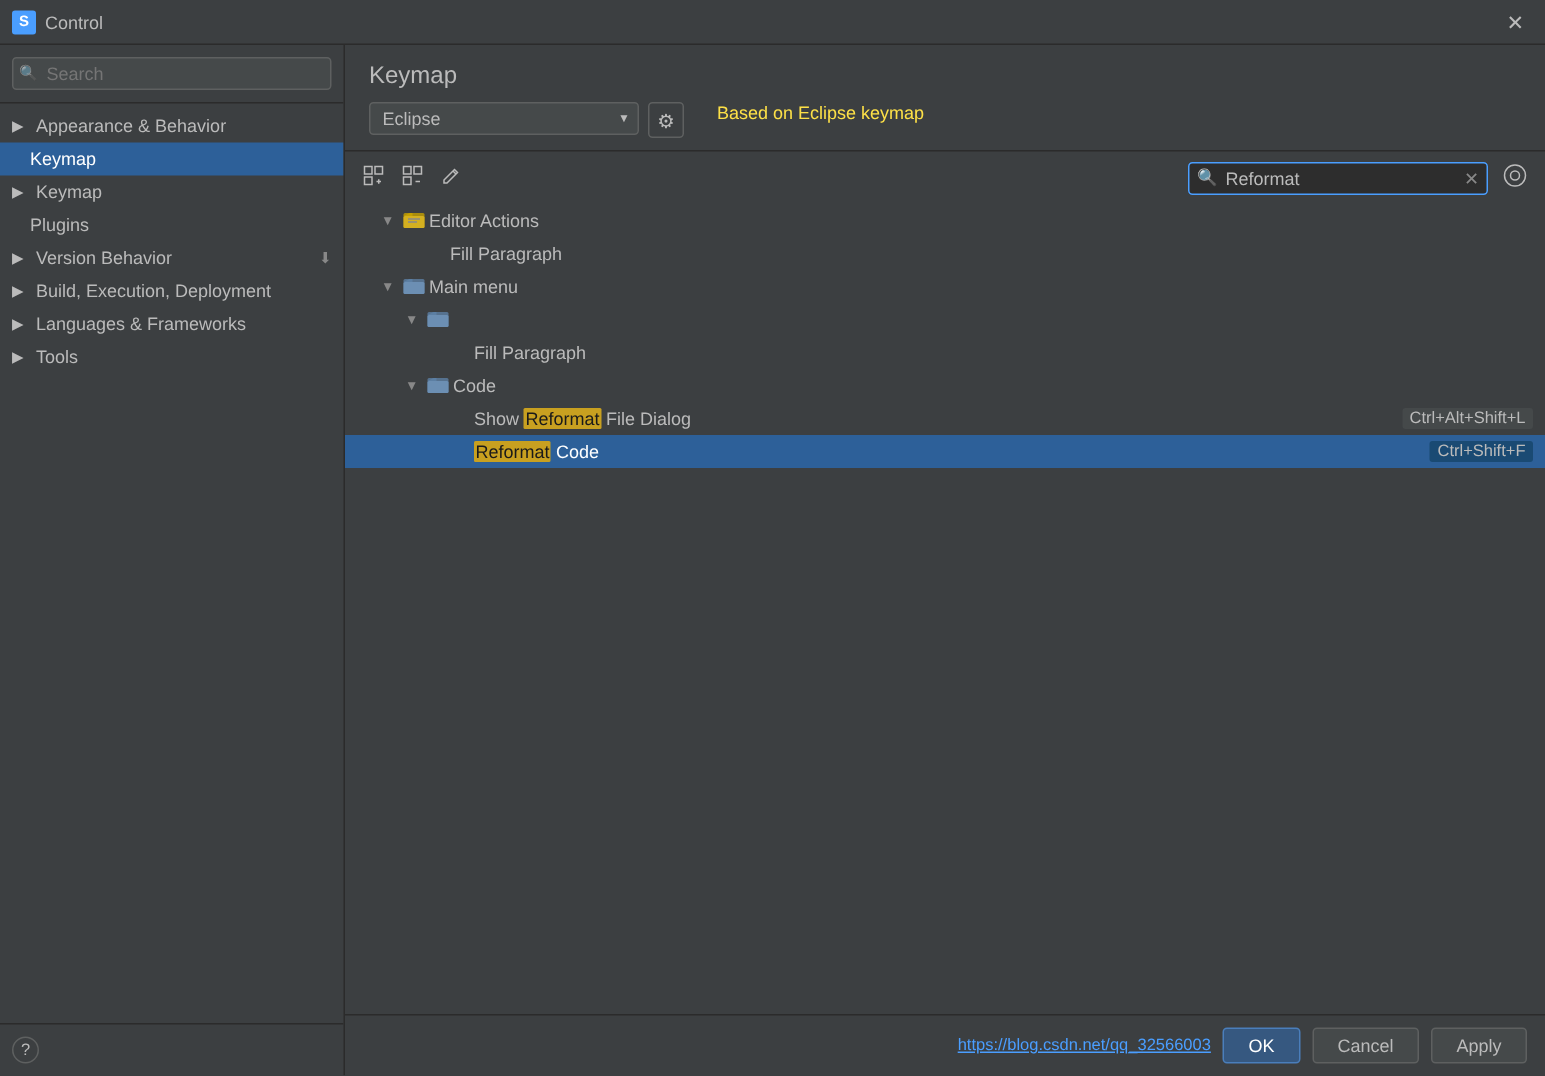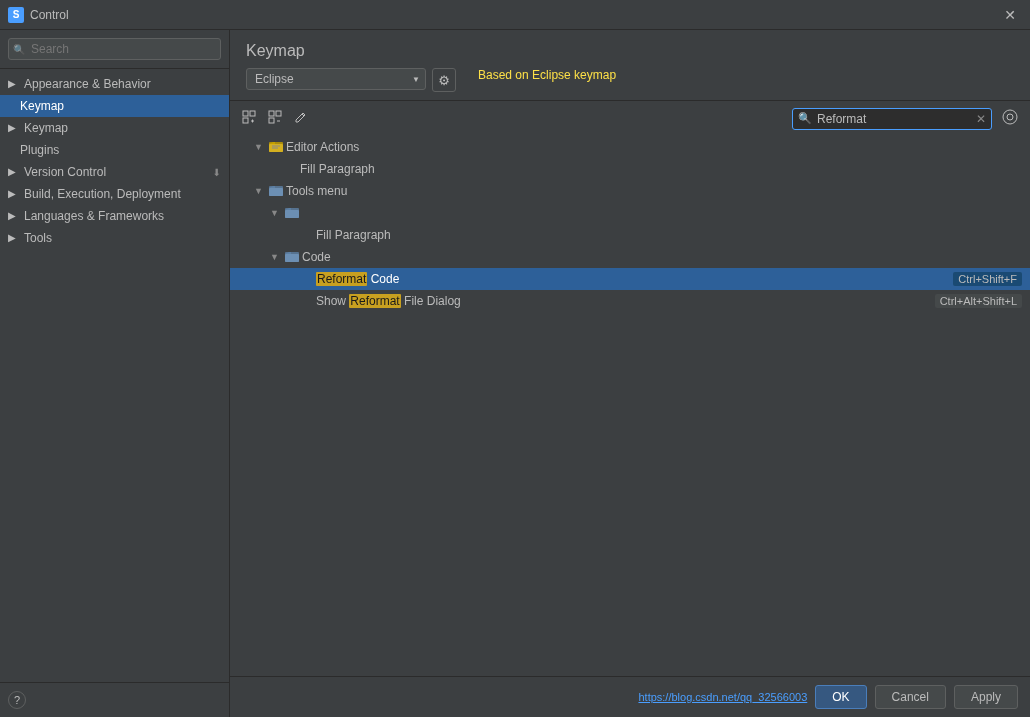--- a/index.html
+++ b/index.html
@@ -406,21 +406,21 @@
         <span class="arrow">▶</span>
         <span>Keymap</span>
       </div>
 
       <div class="sidebar-item indent1">
         <span>Plugins</span>
       </div>
 
       <div class="sidebar-item">
         <span class="arrow">▶</span>
-        <span>Version Control</span>
+        <span>Version Behavior</span>
         <span class="vc-badge">⬇</span>
       </div>
 
       <div class="sidebar-item">
         <span class="arrow">▶</span>
         <span>Build, Execution, Deployment</span>
       </div>
 
       <div class="sidebar-item">
         <span class="arrow">▶</span>
@@ -521,21 +521,21 @@
       <div class="tree-row">
         <span class="tree-indent"></span>
         <span class="tree-arrow">▼</span>
         <span class="tree-icon">
           <svg width="16" height="14" viewBox="0 0 16 14" fill="none">
             <rect x="1" y="3" width="14" height="10" rx="1" fill="#5c7fa3" opacity="0.8"></rect>
             <rect x="1" y="5" width="14" height="8" rx="1" fill="#6c8fb3"></rect>
             <path d="M1 5 L5 3 L7 3 L7 5 Z" fill="#5c7fa3"></path>
           </svg>
         </span>
-        <span class="tree-label">Tools menu</span>
+        <span class="tree-label">Main menu</span>
       </div>
 
       <div class="tree-row">
         <span class="tree-indent"></span>
         <span class="tree-indent"></span>
         <span class="tree-arrow">▼</span>
         <span class="tree-icon">
           <svg width="16" height="14" viewBox="0 0 16 14" fill="none">
             <rect x="1" y="3" width="14" height="10" rx="1" fill="#5c7fa3" opacity="0.8"></rect>
             <rect x="1" y="5" width="14" height="8" rx="1" fill="#6c8fb3"></rect>
@@ -560,42 +560,42 @@
         <span class="tree-icon">
           <svg width="16" height="14" viewBox="0 0 16 14" fill="none">
             <rect x="1" y="3" width="14" height="10" rx="1" fill="#5c7fa3" opacity="0.8"></rect>
             <rect x="1" y="5" width="14" height="8" rx="1" fill="#6c8fb3"></rect>
             <path d="M1 5 L5 3 L7 3 L7 5 Z" fill="#5c7fa3"></path>
           </svg>
         </span>
         <span class="tree-label">Code</span>
       </div>
 
+      <div class="tree-row">
+        <span class="tree-indent"></span>
+        <span class="tree-indent"></span>
+        <span class="tree-indent"></span>
+        <span class="tree-indent"></span>
+        <span class="tree-arrow"></span>
+        <span class="tree-label">
+          Show <span class="highlight">Reformat</span> File Dialog
+        </span>
+        <span class="shortcut-badge">Ctrl+Alt+Shift+L</span>
+      </div>
+
       <div class="tree-row selected">
         <span class="tree-indent"></span>
         <span class="tree-indent"></span>
         <span class="tree-indent"></span>
         <span class="tree-indent"></span>
         <span class="tree-arrow"></span>
         <span class="tree-label">
           <span class="highlight">Reformat</span> Code
         </span>
         <span class="shortcut-badge">Ctrl+Shift+F</span>
-      </div>
-
-      <div class="tree-row">
-        <span class="tree-indent"></span>
-        <span class="tree-indent"></span>
-        <span class="tree-indent"></span>
-        <span class="tree-indent"></span>
-        <span class="tree-arrow"></span>
-        <span class="tree-label">
-          Show <span class="highlight">Reformat</span> File Dialog
-        </span>
-        <span class="shortcut-badge">Ctrl+Alt+Shift+L</span>
       </div>
 
     </div>
 
     <div class="dialog-footer">
       <span class="url-text">https://blog.csdn.net/qq_32566003</span>
       <button class="footer-btn primary">OK</button>
       <button class="footer-btn">Cancel</button>
       <button class="footer-btn">Apply</button>
     </div>

